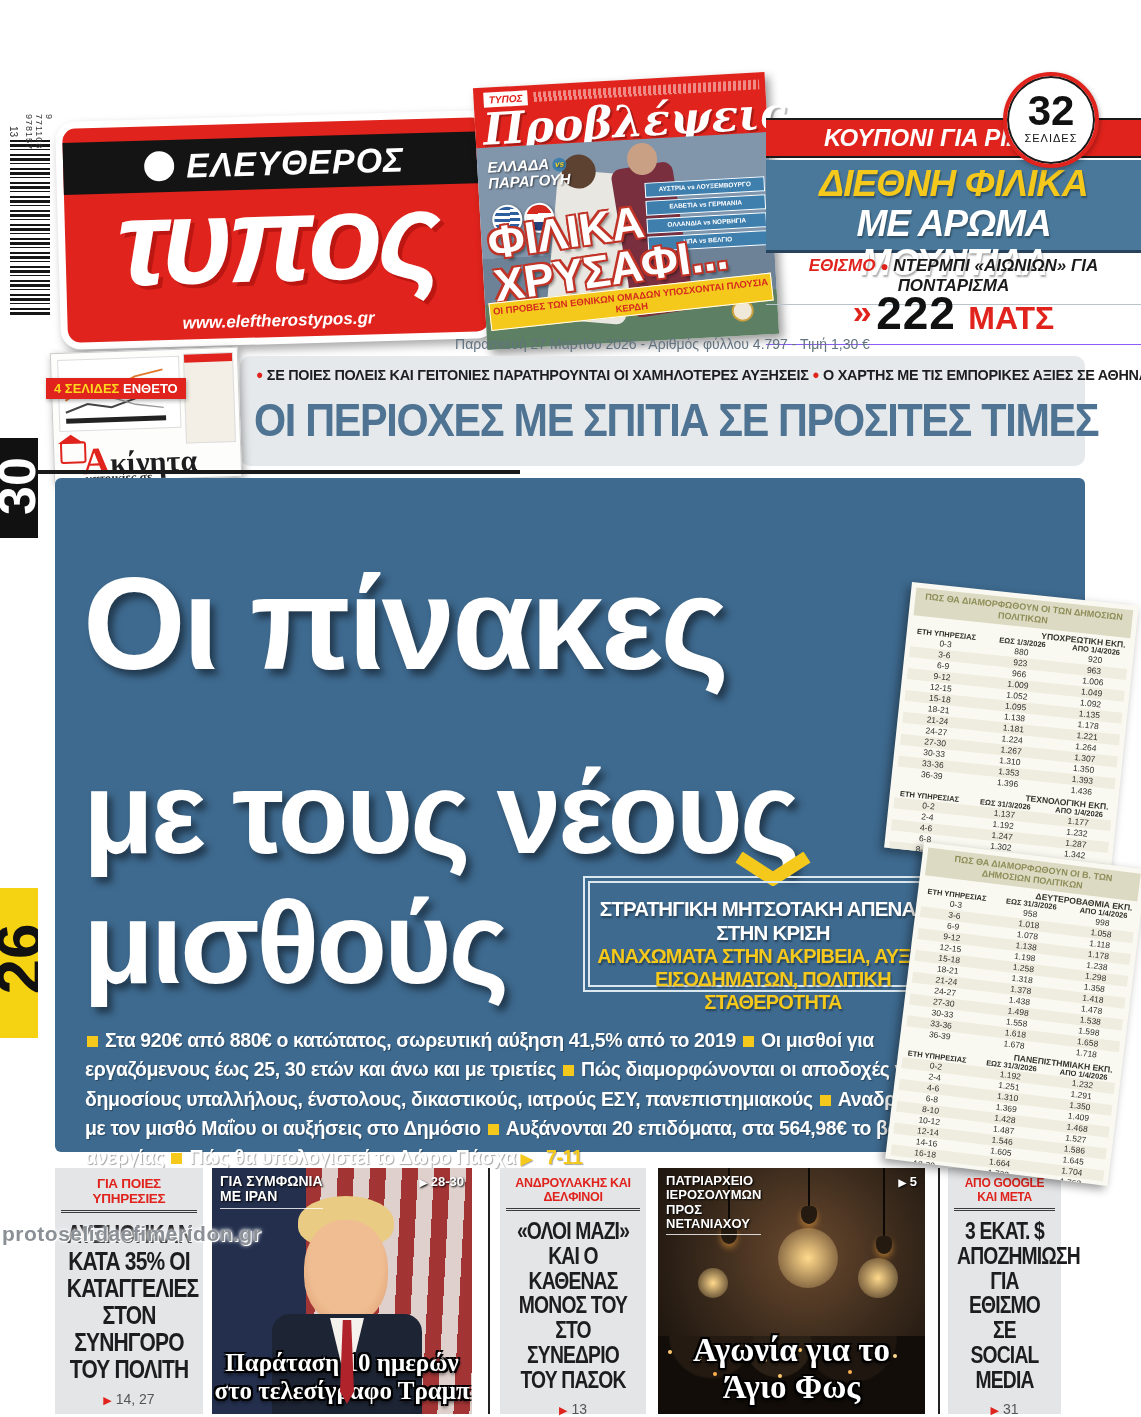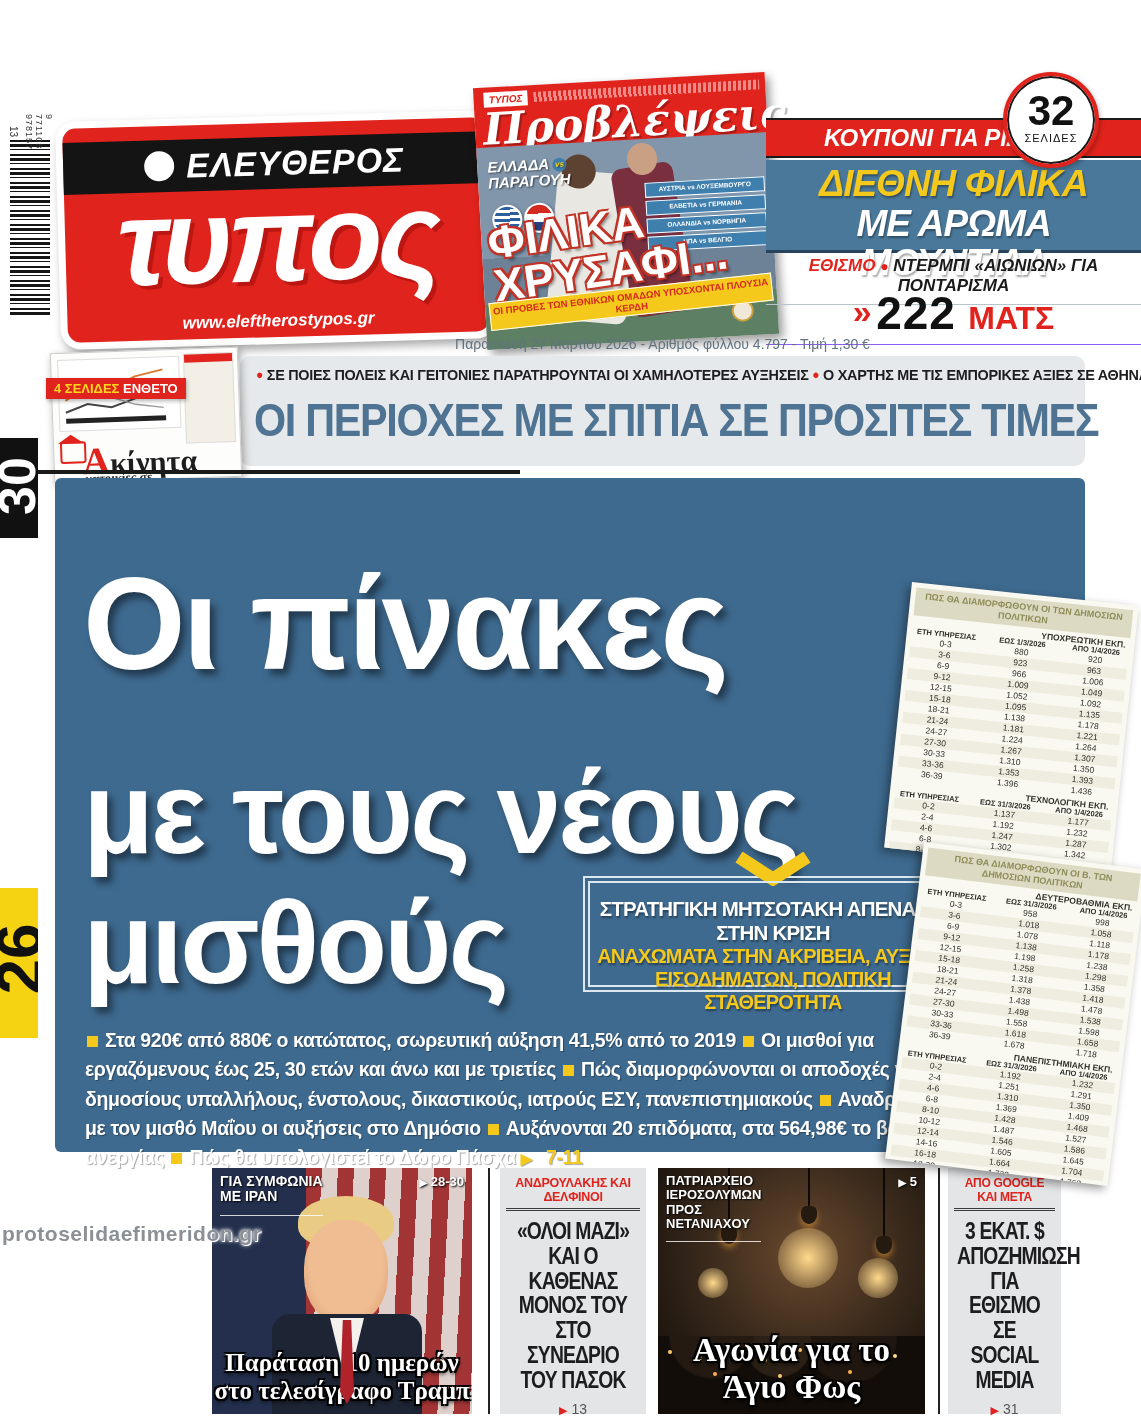--- a/index.html
+++ b/index.html
@@ -141,21 +141,21 @@
   .vrule{position:absolute;top:1168px;height:246px;width:2px;background:#222;}
   .story{position:absolute;top:1168px;height:246px;background:#e4e5e7;}
   .story .kick{color:#e0231c;font-weight:bold;font-size:13.5px;text-align:center;margin:8px 6px 0;
     padding-bottom:4px;border-bottom:3px double #3a3a3a;letter-spacing:-.3px;}
   .story .head{color:#1d1d1f;font-weight:bold;text-align:center;line-height:1.08;margin-top:8px;
     letter-spacing:-1px;transform:scaleX(.84);transform-origin:50% 0;}
   .story .pg{text-align:center;color:#555;font-size:14px;margin-top:8px;}
   .story .pg .tri{color:#e0231c;font-size:11px;}
   .photo-story{position:absolute;top:1168px;height:246px;overflow:hidden;}
   .photo-story .kick-ph{position:absolute;left:8px;top:6px;color:#fff;font-weight:bold;font-size:14px;
-    line-height:1.1;text-shadow:1px 1px 2px #000;z-index:3;border-bottom:1px solid rgba(255,255,255,.8);padding-bottom:10px;}
+    line-height:1.1;text-shadow:1px 1px 2px #000;z-index:3;border-bottom:1px solid rgba(255,255,255,.8);padding-bottom:3px;}
   .photo-story .pg-ph{position:absolute;right:8px;top:6px;color:#fff;font-weight:bold;font-size:13px;z-index:3;
     text-shadow:1px 1px 2px #000;}
   .photo-story .pg-ph .tri{font-size:10px;}
   .photo-story .cap{position:absolute;left:0;right:0;bottom:8px;text-align:center;z-index:3;
     font-family:"Liberation Serif",serif;font-weight:bold;color:#fff;
     text-shadow:-2px -2px 0 #000,2px -2px 0 #000,-2px 2px 0 #000,2px 2px 0 #000,0 3px 4px #000;}
   
   #ph-trump{left:212px;width:260px;background:linear-gradient(90deg,#232f4d 0 36%,#8a2f35 36%);}
   #ph-trump .stripes{position:absolute;left:36%;top:0;bottom:0;right:0;
     background:repeating-linear-gradient(93deg,#a63535 0 16px,#e8e2dd 16px 32px);opacity:.9;}
@@ -572,20 +572,25 @@
       </div>
       <div class="tbl-row">
         <span>22-24</span>
         <span>1.841</span>
       </div>
     </div>
 
   <div class="vrule" style="left:488px;"></div>
   <div class="vrule" style="left:938px;"></div>
 
+  <div class="story" style="left:55px;width:148px;">
+    <div class="kick">ΓΙΑ ΠΟΙΕΣ ΥΠΗΡΕΣΙΕΣ</div>
+    <div class="head" style="font-size:25px;">ΑΥΞΗΘΗΚΑΝ ΚΑΤΑ 35% ΟΙ ΚΑΤΑΓΓΕΛΙΕΣ ΣΤΟΝ ΣΥΝΗΓΟΡΟ ΤΟΥ ΠΟΛΙΤΗ</div>
+    <div class="pg"><span class="tri">▶</span> <span>14, 27</span></div>
+  </div>
 
   <div class="photo-story" id="ph-trump">
     <div class="stripes"></div>
     <div class="hair"></div>
     <div class="face"></div>
     <div class="suit"></div>
     <div class="shirt"></div>
     <div class="tie"></div>
     <div class="kick-ph">
       <span>ΓΙΑ ΣΥΜΦΩΝΙΑ</span><br><span>ΜΕ ΙΡΑΝ</span>

